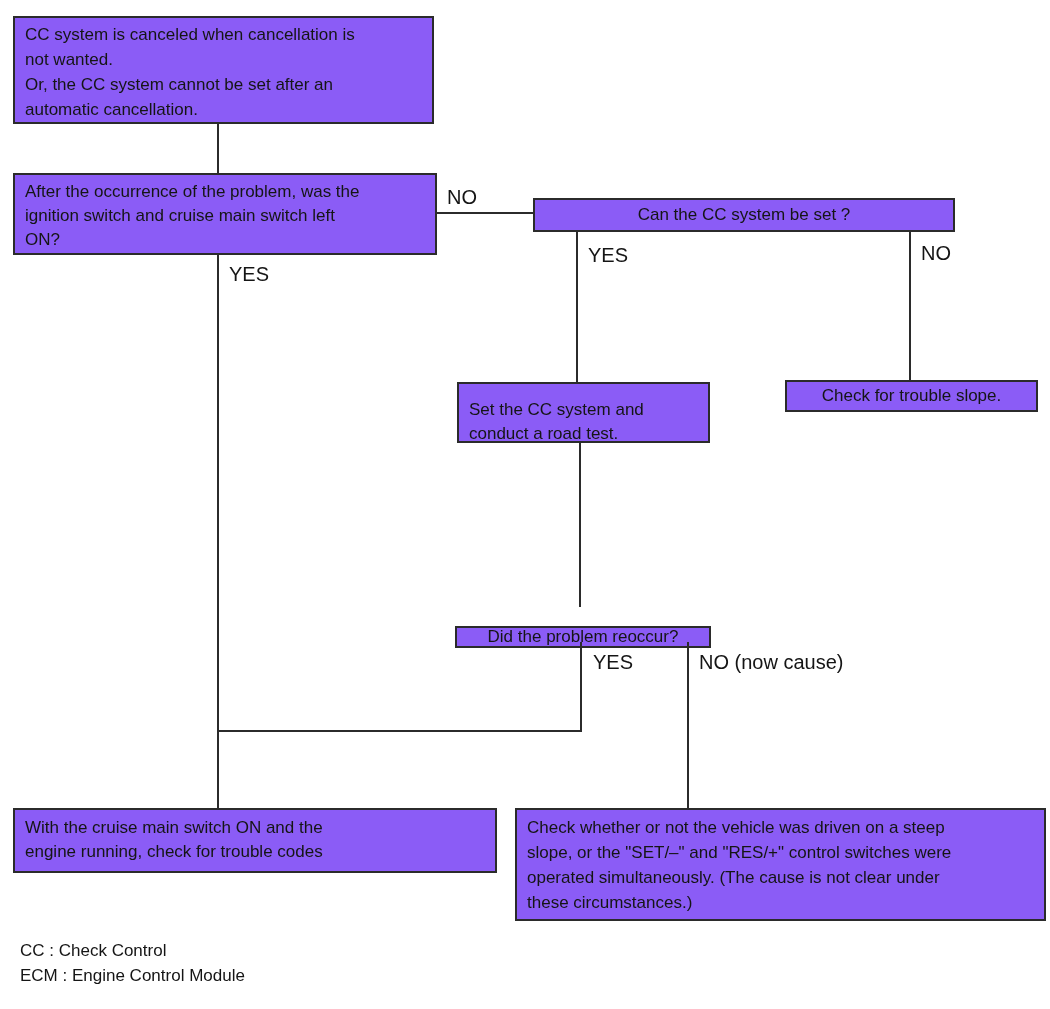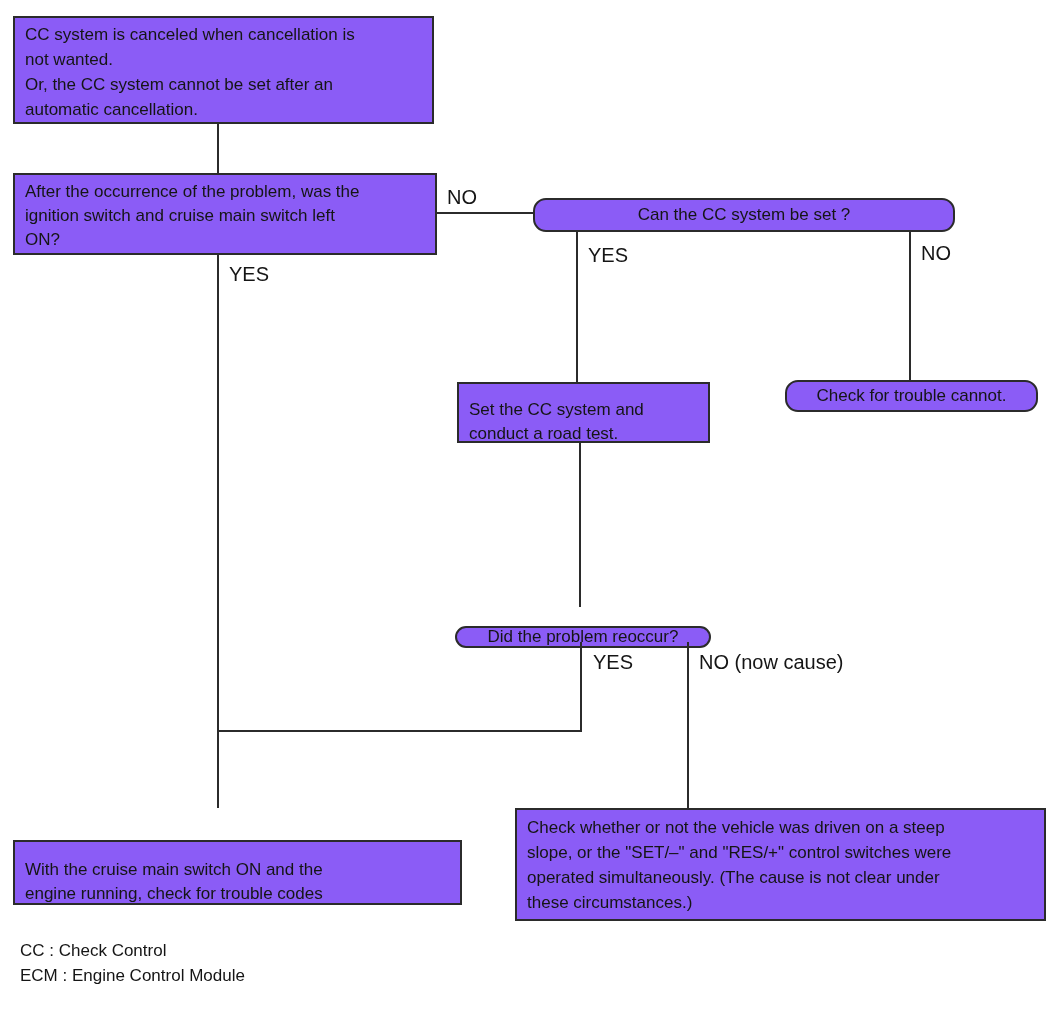--- a/index.html
+++ b/index.html
@@ -26,21 +26,20 @@
     white-space: pre-line;
     padding: 4px 10px;
   }
   .node.center {
     display: flex;
     align-items: center;
     justify-content: center;
     text-align: left;
     padding: 2px 6px;
     line-height: 20px;
-    border-radius: 13px;
   }
   .line {
     position: absolute;
     background: var(--line-color, #2b2b2b);
   }
   .edge-label {
     position: absolute;
     font-size: 20px;
     white-space: nowrap;
   }
@@ -64,25 +63,25 @@
 
   <div class="node" style="left:13px; top:173px; width:424px; height:82px; padding-top:5px;">After the occurrence of the problem, was the
 ignition switch and cruise main switch left
 ON?</div>
 
   <div class="node center" style="left:533px; top:198px; width:422px; height:34px;">Can the CC system be set ?</div>
 
   <div class="node" style="left:457px; top:382px; width:253px; height:61px; padding-top:14px;">Set the CC system and
 conduct a road test.</div>
 
-  <div class="node center" style="left:785px; top:380px; width:253px; height:32px;">Check for trouble cannot.</div>
+  <div class="node center" style="left:785px; top:380px; width:253px; height:32px;">Check for trouble slope.</div>
 
   <div class="node center" style="left:455px; top:626px; width:256px; height:22px;">Did the problem reoccur?</div>
 
-  <div class="node" style="left:13px; top:808px; width:449px; height:65px; padding-top:16px;margin-top:32px;">With the cruise main switch ON and the
+  <div class="node" style="left:13px; top:808px; width:484px; height:65px; padding-top:6px;">With the cruise main switch ON and the
 engine running, check for trouble codes</div>
 
   <div class="node" style="left:515px; top:808px; width:531px; height:113px; padding-top:5px; line-height:25px;">Check whether or not the vehicle was driven on a steep
 slope, or the "SET/–" and "RES/+" control switches were
 operated simultaneously. (The cause is not clear under
 these circumstances.)</div>
 
   <div class="line" style="left:217px; top:124px; width:2px; height:49px;"></div>
 
   <div class="line" style="left:437px; top:212px; width:96px; height:2px;"></div>

